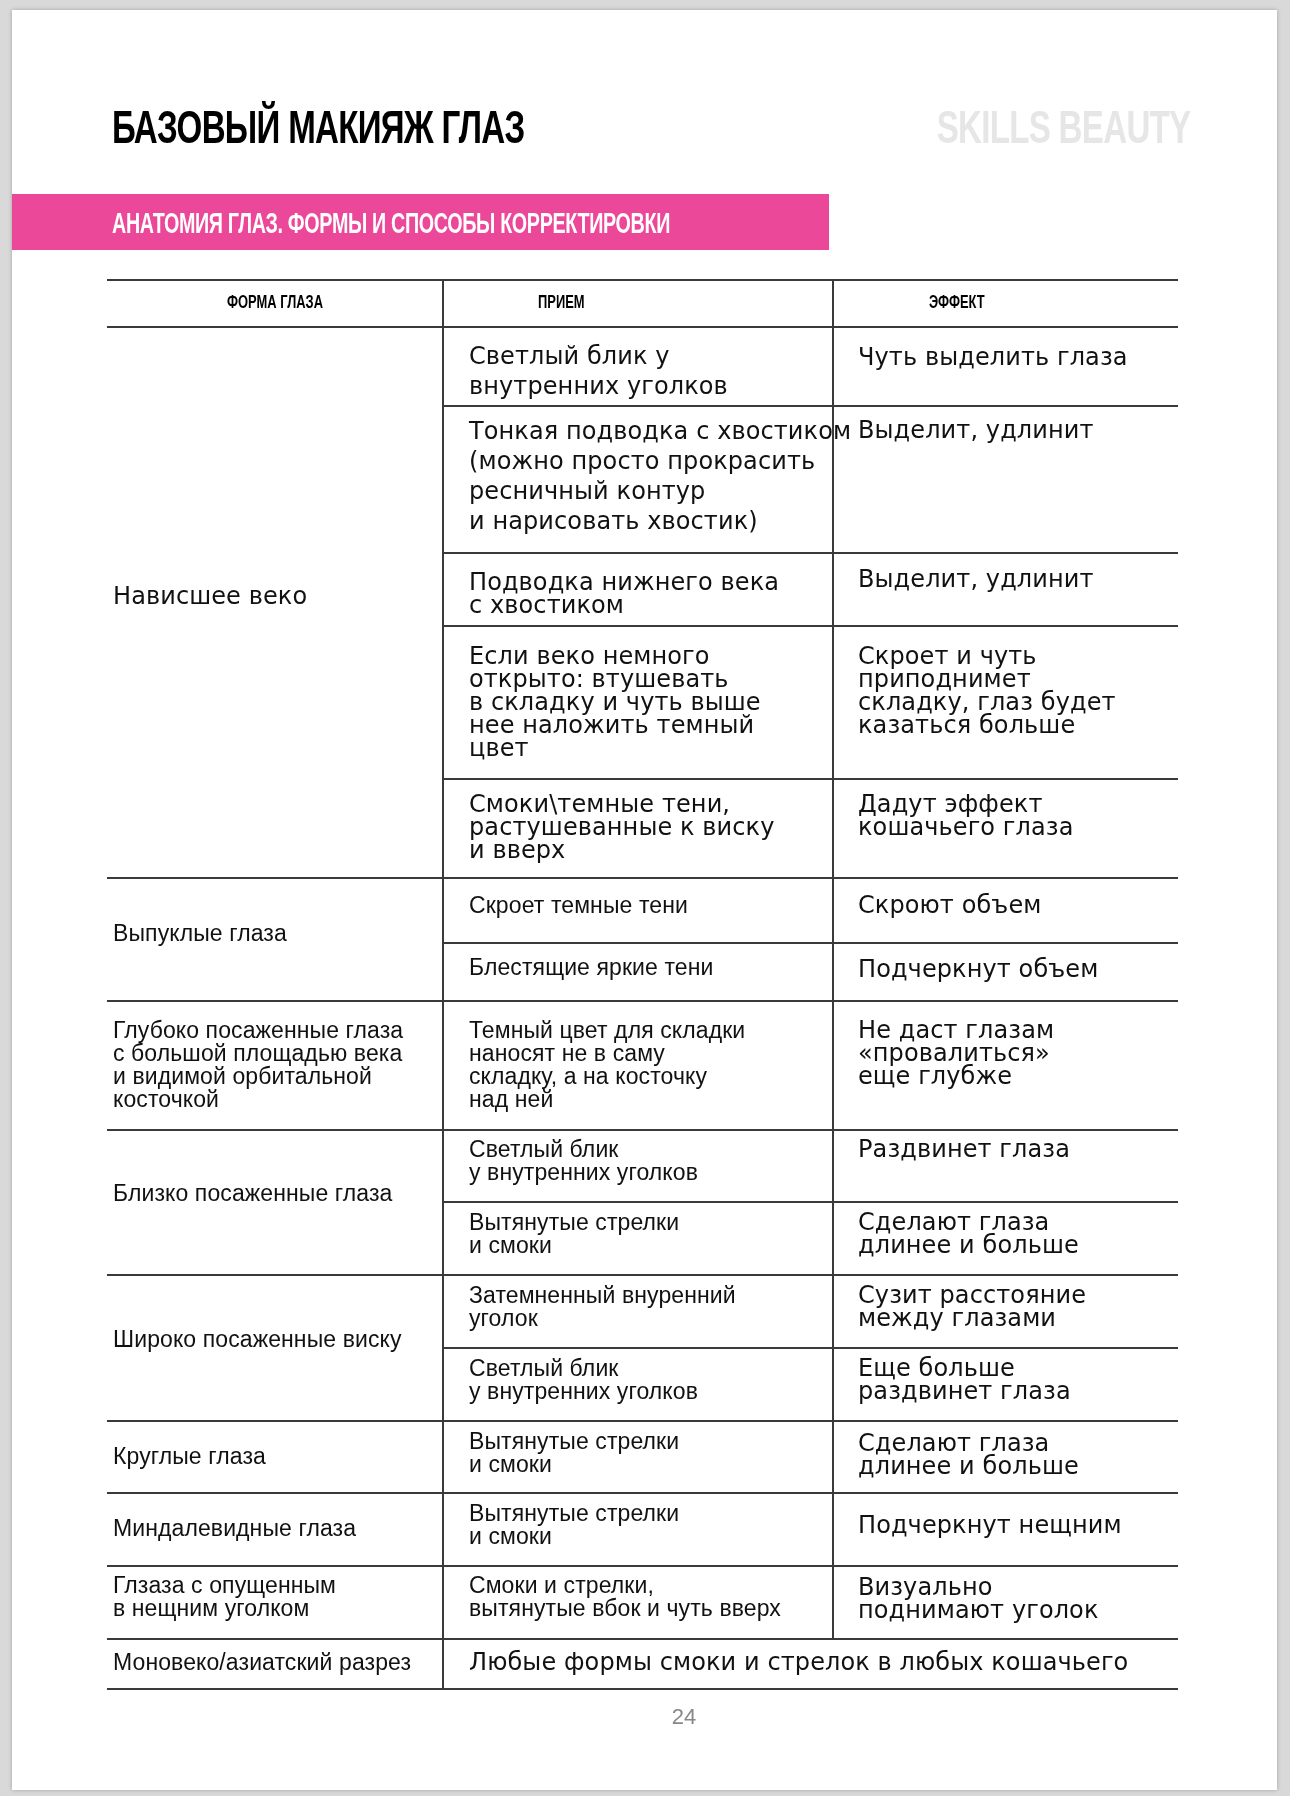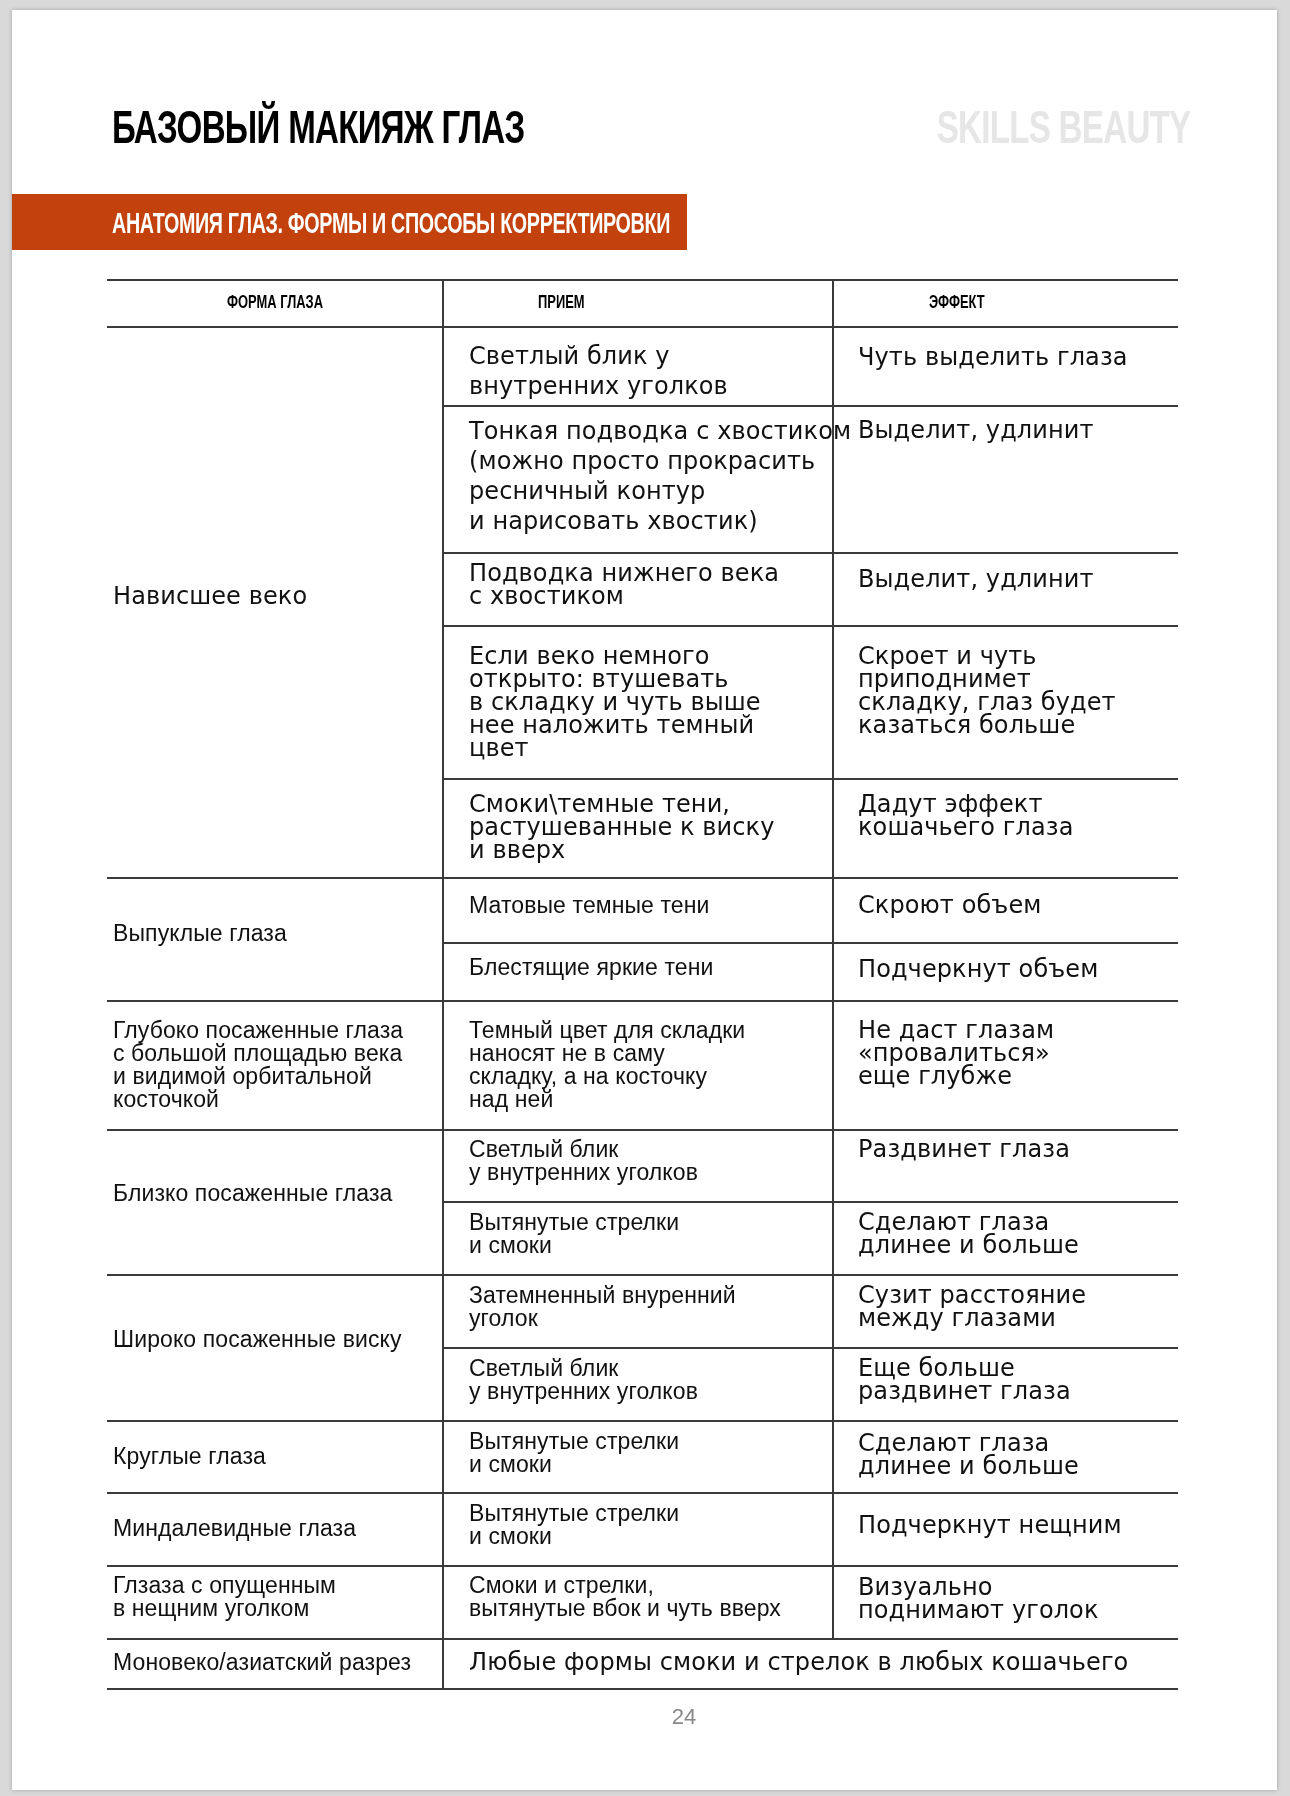--- a/index.html
+++ b/index.html
@@ -15,21 +15,21 @@
     position:absolute; left:112px; top:100px; font-family:"Liberation Sans Narrow","Liberation Sans", sans-serif;
     font-weight:bold; font-size:46px; letter-spacing:-1px; color:#000;
     transform: scaleX(0.72); transform-origin:left top; white-space:nowrap;
   }
   .brand {
     position:absolute; right:100px; top:100px; font-family:"Liberation Sans", sans-serif;
     font-weight:bold; font-size:46px; color:#e6e6e6; letter-spacing:-1px;
     transform: scaleX(0.72); transform-origin:right top; white-space:nowrap;
   }
   .banner {
-    position:absolute; left:12px; top:194px; width:675px; height:56px; background:#c2410c;
+    position:absolute; left:12px; top:194px; width:817px; height:56px; background:#ec4899;
   }
   .banner span {
     position:absolute; left:100px; top:13px; color:#fff; font-family:"Liberation Sans", sans-serif;
     font-weight:bold; font-size:29px; white-space:nowrap;
     transform: scaleX(0.68); transform-origin:left top; letter-spacing:-0.5px;
   }
   .tbl { position:absolute; left:107px; top:279px; width:1071px; }
   .hline { position:absolute; left:0; width:1071px; height:2px; background:#3a3a3a; }
   .vline { position:absolute; width:2px; background:#3a3a3a; }
   .cell {
@@ -77,21 +77,21 @@
   <div class="cell" style="left:751px; top:67px">Чуть выделить глаза</div>
   <div class="hline" style="top:126px; left:335px; width:736px"></div>
 
   <div class="cell loose" style="left:362px; top:137px">Тонкая подводка с хвостиком
 (можно просто прокрасить
 ресничный контур
 и нарисовать хвостик)</div>
   <div class="cell" style="left:751px; top:140px">Выделит, удлинит</div>
   <div class="hline" style="top:273px; left:335px; width:736px"></div>
 
-  <div class="cell" style="left:362px; top:283px">Подводка нижнего века
+  <div class="cell" style="left:362px; top:292px">Подводка нижнего века
 с хвостиком</div>
   <div class="cell" style="left:751px; top:289px">Выделит, удлинит</div>
   <div class="hline" style="top:346px; left:335px; width:736px"></div>
 
   <div class="cell" style="left:362px; top:366px">Если веко немного
 открыто: втушевать
 в складку и чуть выше
 нее наложить темный
 цвет</div>
   <div class="cell" style="left:751px; top:366px">Скроет и чуть приподнимет
@@ -100,21 +100,21 @@
   <div class="hline" style="top:499px; left:335px; width:736px"></div>
 
   <div class="cell" style="left:362px; top:514px">Смоки\темные тени,
 растушеванные к виску
 и вверх</div>
   <div class="cell" style="left:751px; top:514px">Дадут эффект
 кошачьего глаза</div>
   <div class="hline" style="top:598px"></div>
 
   <div class="cell narrow" style="left:6px; top:643px">Выпуклые глаза</div>
-  <div class="cell narrow" style="left:362px; top:615px">Матовые темные тени</div>
+  <div class="cell narrow" style="left:362px; top:615px">Скроет темные тени</div>
   <div class="cell" style="left:751px; top:615px">Скроют объем</div>
   <div class="hline" style="top:663px; left:335px; width:736px"></div>
   <div class="cell narrow" style="left:362px; top:677px">Блестящие яркие тени</div>
   <div class="cell" style="left:751px; top:679px">Подчеркнут объем</div>
   <div class="hline" style="top:721px"></div>
 
   <div class="cell narrow" style="left:6px; top:740px">Глубоко посаженные глаза
 с большой площадью века
 и видимой орбитальной
 косточкой</div>

